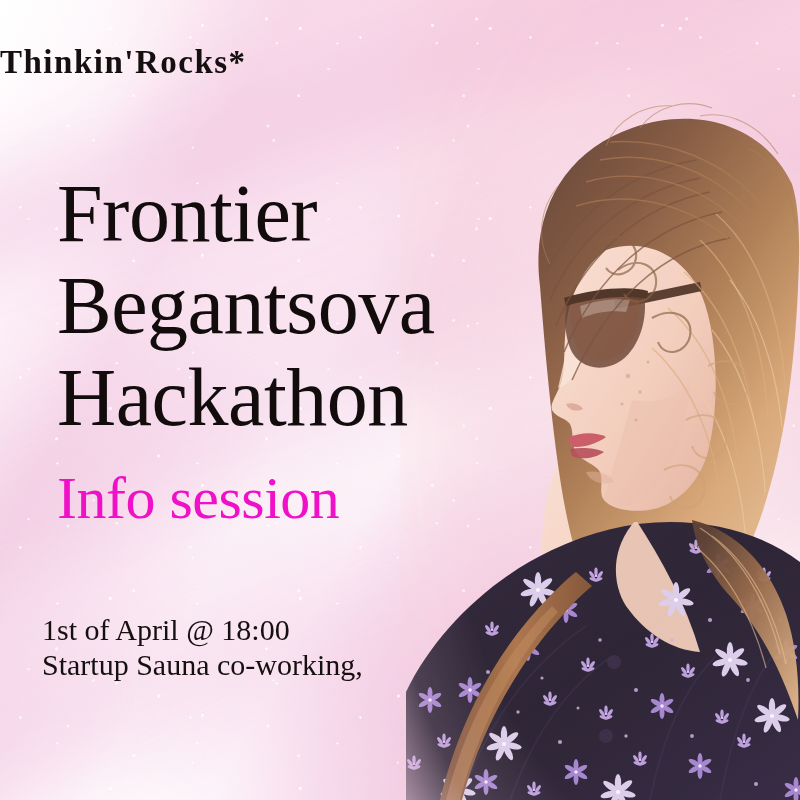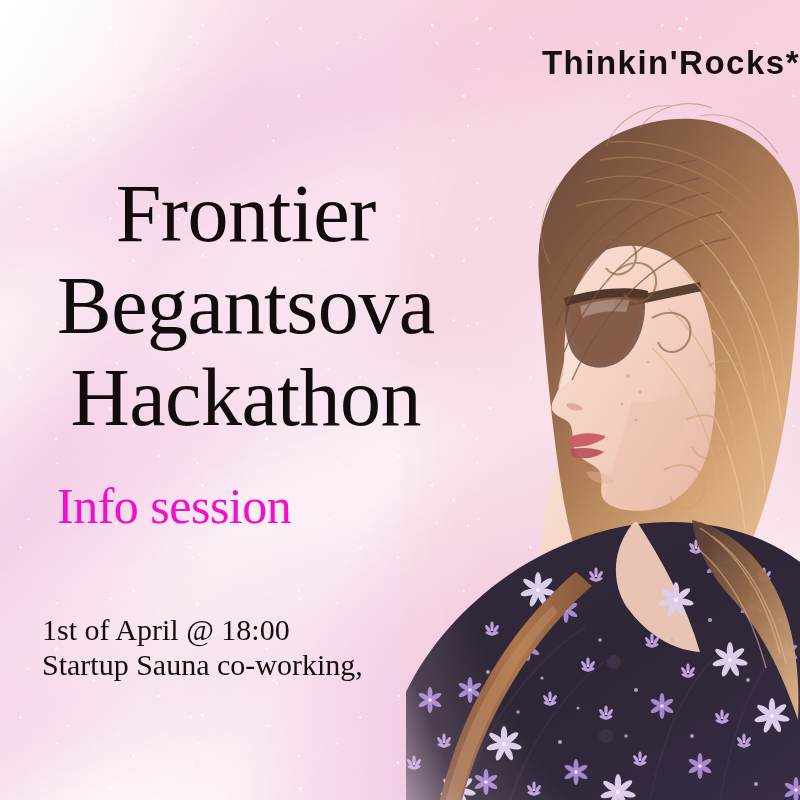--- a/index.html
+++ b/index.html
@@ -134,59 +134,57 @@
             mask-image: radial-gradient(120% 100% at 78% 52%, #000 56%, rgba(0,0,0,0.85) 70%, rgba(0,0,0,0) 88%);
   }
   .photo svg { display: block; }
 
   
   .logo {
     position: absolute;
     left: 0;
     right: 0;
     top: 44px;
-    text-align: right;
-    font-family: Liberation Sans, sans-serif;
+    text-align: left;
+    font-family: Liberation Serif, serif;
     font-size: 33px;
     font-weight: 700;
     letter-spacing: 1.5px;
     color: #15100f;
     z-index: 6;
-    padding-left: 32px;
   }
 
   
   .headline {
     position: absolute;
     left: 57px;
     top: 168px;
     z-index: 6;
     font-family: "Liberation Serif", "DejaVu Serif", serif;
     font-size: 82px;
     line-height: 92px;
     font-weight: 400;
     color: #120d0c;
     letter-spacing: -0.5px;
   }
-  .headline .hl-line { display: block; white-space: nowrap; text-align: center; }
+  .headline .hl-line { display: block; white-space: nowrap; }
 
   
   .subtitle {
     position: absolute;
     left: 57px;
     top: 466px;
     z-index: 6;
     font-family: "Liberation Serif", "DejaVu Serif", serif;
-    font-size: 50px;
+    font-size: 60px;
     line-height: 64px;
     font-weight: 400;
     color: #ef10c8;
     letter-spacing: -0.5px;
     white-space: nowrap;
-    margin-top: 8px;
   }
 
   
   .details {
     position: absolute;
     left: 42px;
     top: 612px;
     z-index: 6;
     font-family: "Liberation Serif", "DejaVu Serif", serif;
     font-size: 30px;

